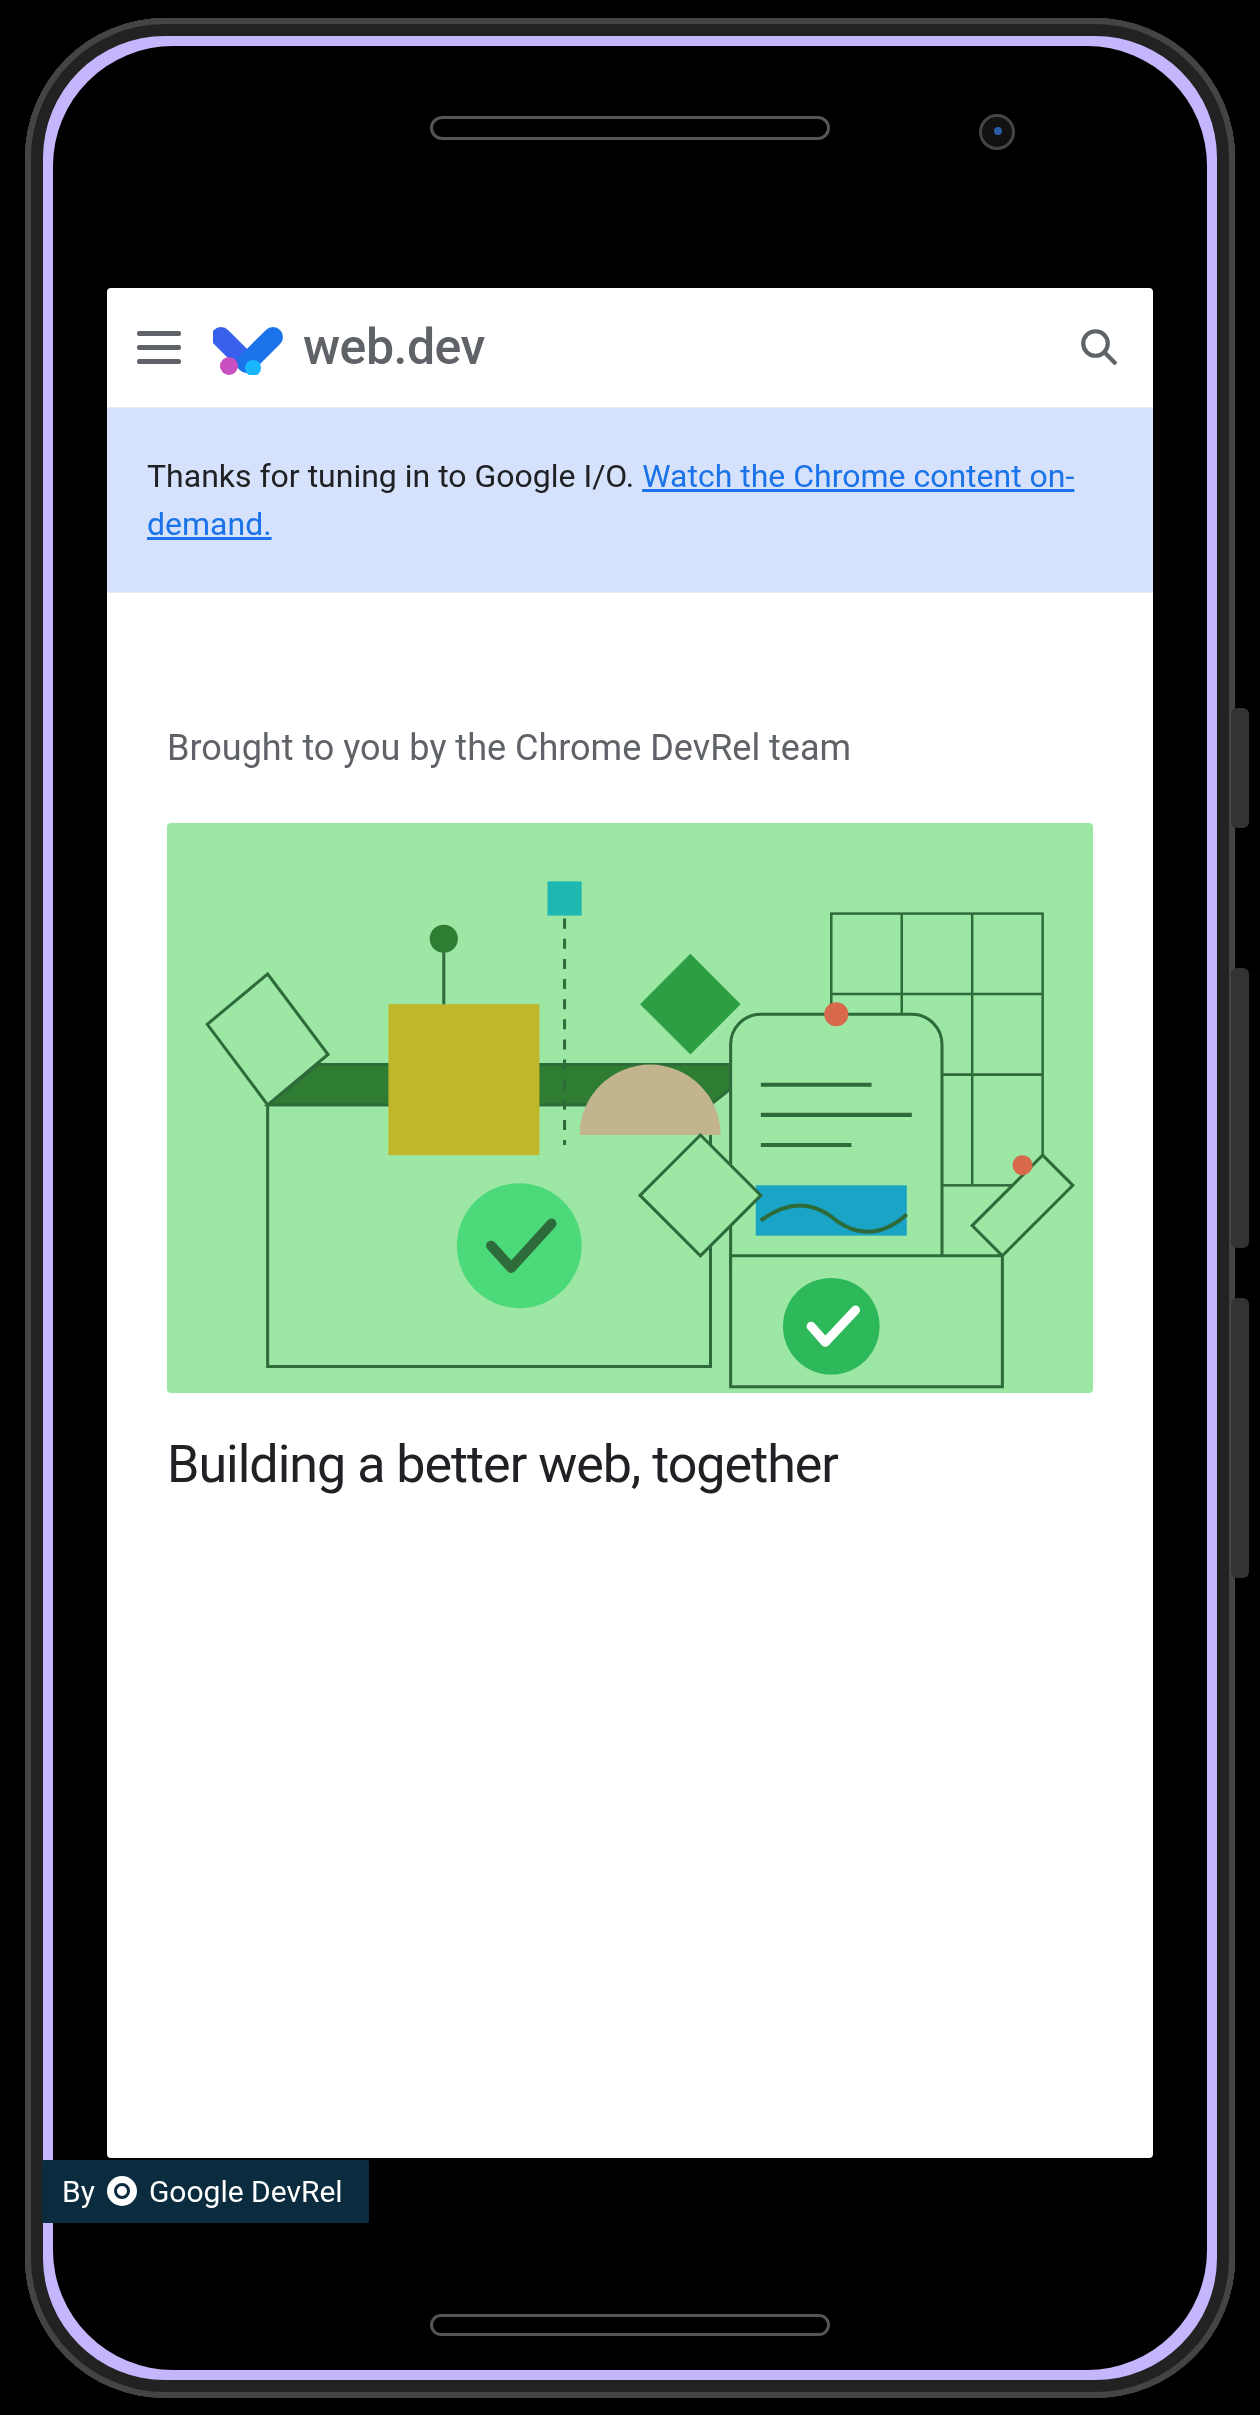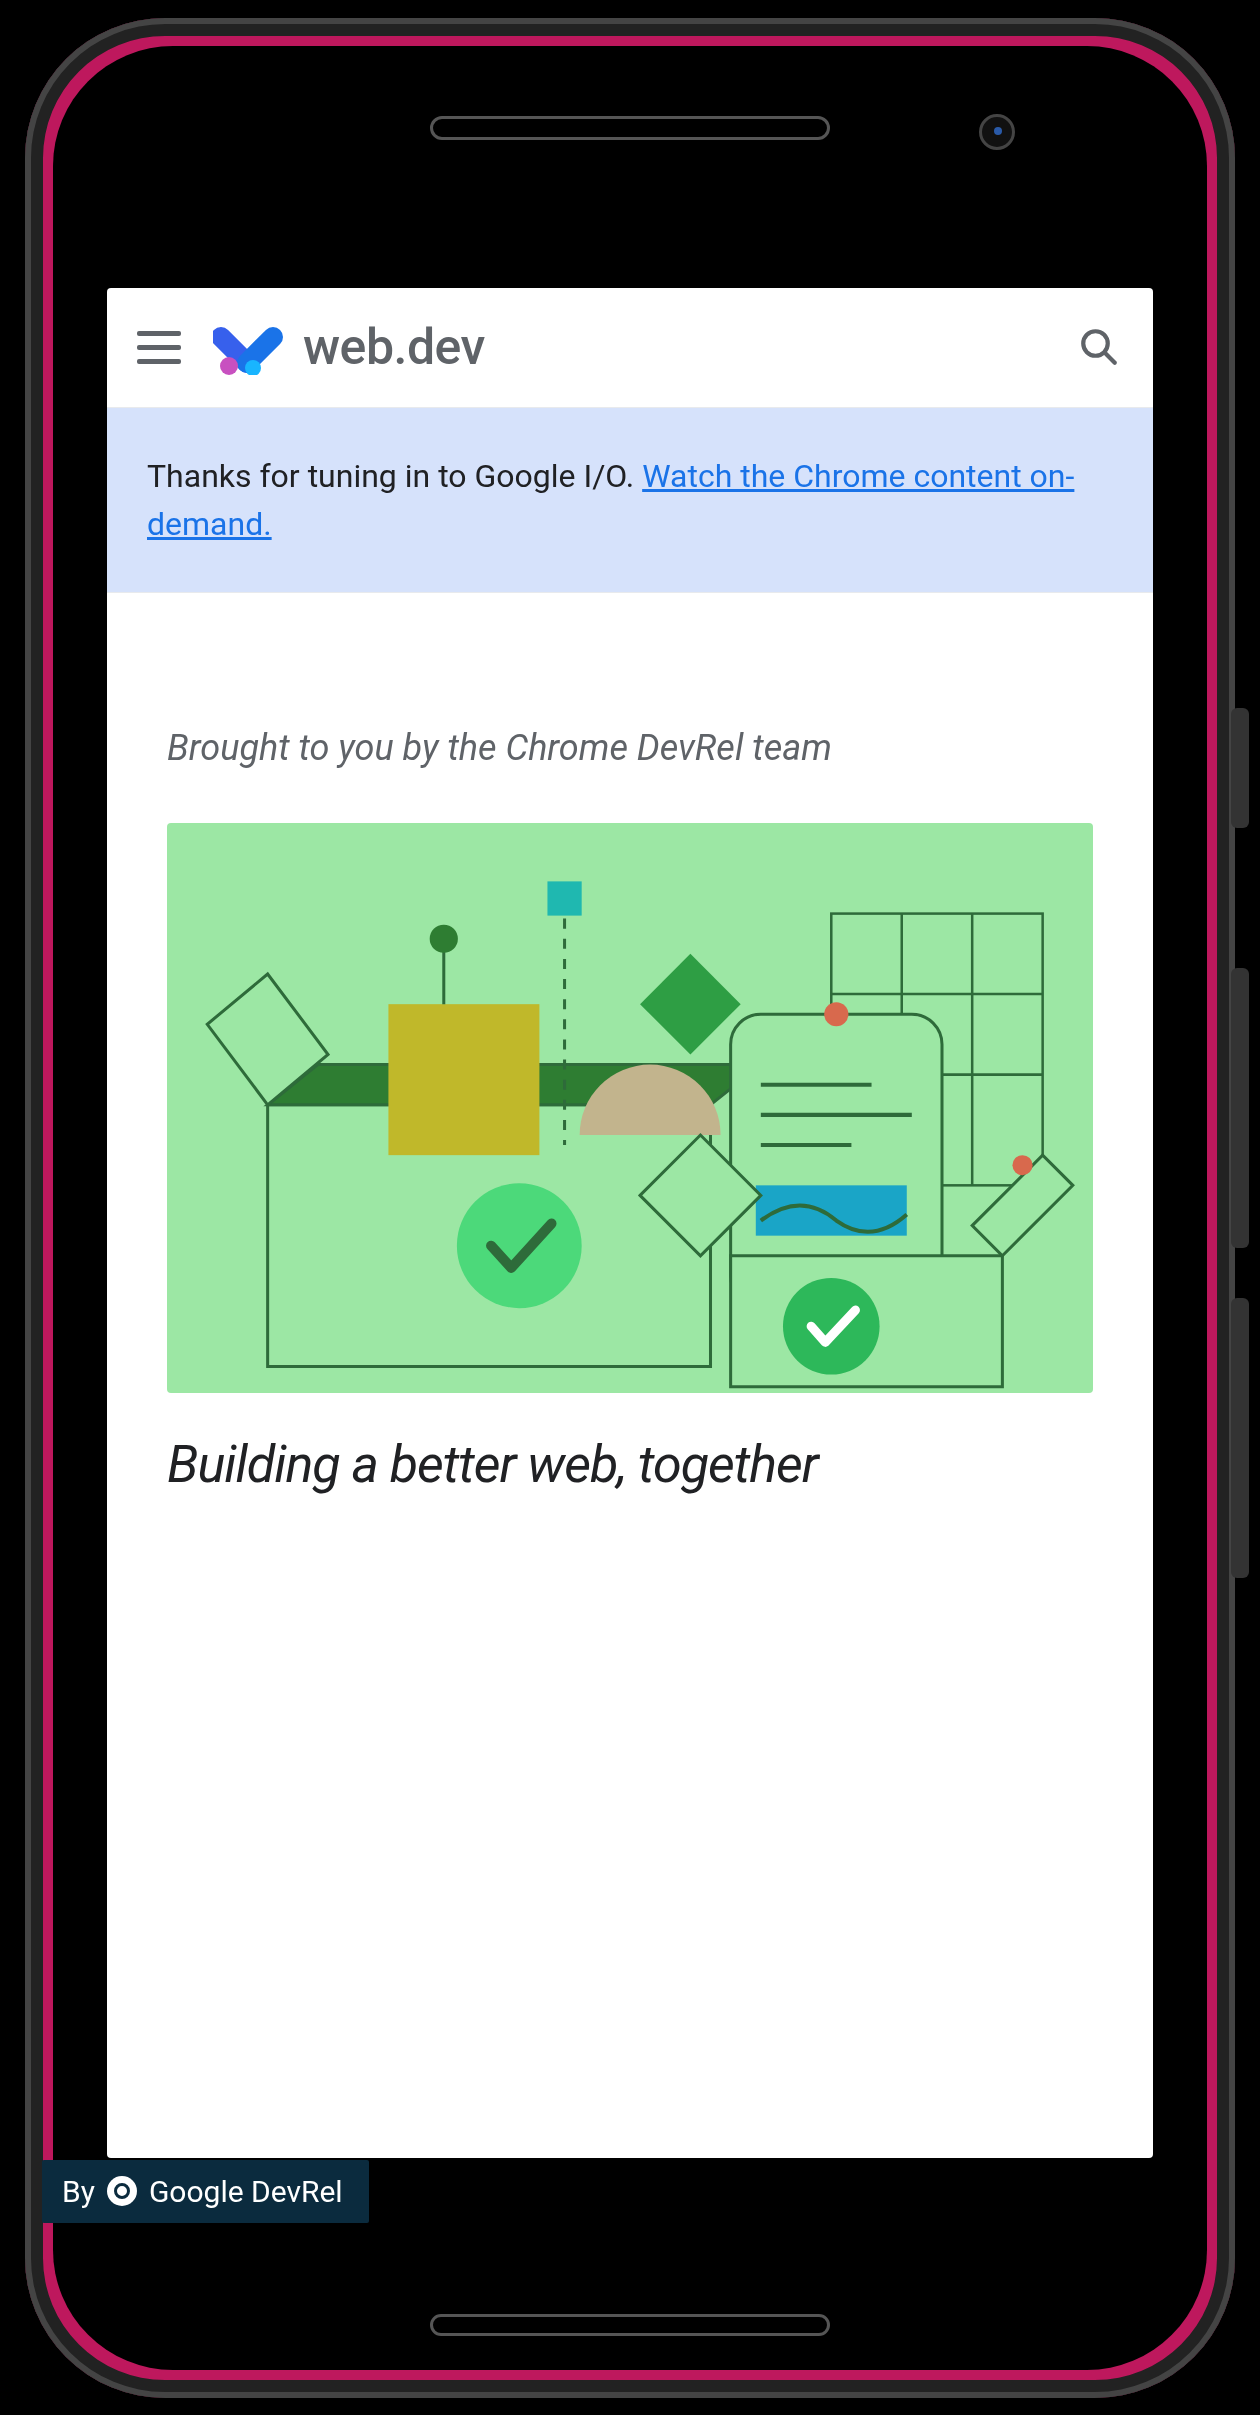--- a/index.html
+++ b/index.html
@@ -1,20 +1,20 @@
 <!DOCTYPE html>
 <html><head>
 <meta charset="utf-8">
 <style>
   html,body{margin:0;padding:0;background:#000;font-family:-apple-system,BlinkMacSystemFont,"Segoe UI",Roboto,Helvetica,Arial,sans-serif;}
   *{box-sizing:border-box;}
 
   
   .stage{width:1260px;height:2415px;position:relative;display:flex;align-items:center;justify-content:center;}
-  .phone{width:1210px;height:2380px;border-radius:140px;background:#be185d;position:relative;box-shadow:inset 0 0 0 6px #444,inset 0 0 0 18px #222;}
+  .phone{width:1210px;height:2380px;border-radius:140px;background:#c4b5fd;position:relative;box-shadow:inset 0 0 0 6px #444,inset 0 0 0 18px #222;}
   .phone-inner{position:absolute;inset:28px;border-radius:120px;background:#000;}
   .speaker{position:absolute;top:98px;left:50%;transform:translateX(-50%);width:400px;height:24px;border-radius:16px;background:#000;border:3px solid #555;}
   .speaker-b{position:absolute;bottom:62px;left:50%;transform:translateX(-50%);width:400px;height:22px;border-radius:16px;background:#000;border:3px solid #555;}
   .camera{position:absolute;top:96px;right:220px;width:36px;height:36px;border-radius:50%;background:#111;border:3px solid #444;}
   .camera::after{content:"";position:absolute;top:10px;left:12px;width:8px;height:8px;border-radius:50%;background:#2a5aa8;}
   .side-btn{position:absolute;right:-14px;width:18px;background:#333;border-radius:6px;}
   .side-btn.a{top:690px;height:120px;}
   .side-btn.b{top:950px;height:280px;}
   .side-btn.c{top:1280px;height:280px;}
 
@@ -27,21 +27,21 @@
   .logo{display:flex;align-items:center;gap:18px;cursor:pointer;}
   .logo-mark{width:72px;height:56px;position:relative;}
   .logo-text{font-size:50px;font-weight:500;color:#5f6368;letter-spacing:-0.5px;}
   .search{margin-left:auto;width:48px;height:48px;display:flex;align-items:center;justify-content:center;cursor:pointer;}
 
   
   .banner{background:#d6e2fb;padding:44px 40px;font-size:32px;line-height:1.5;color:#202124;border-bottom:1px solid #e8eaed;}
   .banner a{color:#1a73e8;text-decoration:underline;}
 
   
-  .hero{padding:130px 60px 0 60px;font-style:italic;}
+  .hero{padding:130px 60px 0 60px;}
   .eyebrow{font-size:36px;color:#5f6368;line-height:1.4;margin-bottom:50px;}
   .illus{width:100%;height:570px;background:#9ce7a4;border-radius:4px;position:relative;overflow:hidden;}
   .title{font-size:52px;font-weight:400;color:#202124;letter-spacing:-1px;line-height:1.15;margin:42px 0 28px 0;}
   .desc{font-size:38px;color:#5f6368;line-height:1.4;}
 
   
   .illus svg{position:absolute;inset:0;}
 
   
   .badge{position:absolute;left:17px;bottom:175px;background:#0b2b3e;color:#fff;font-size:30px;padding:14px 26px 14px 20px;display:flex;align-items:center;gap:12px;border-radius:2px;}

